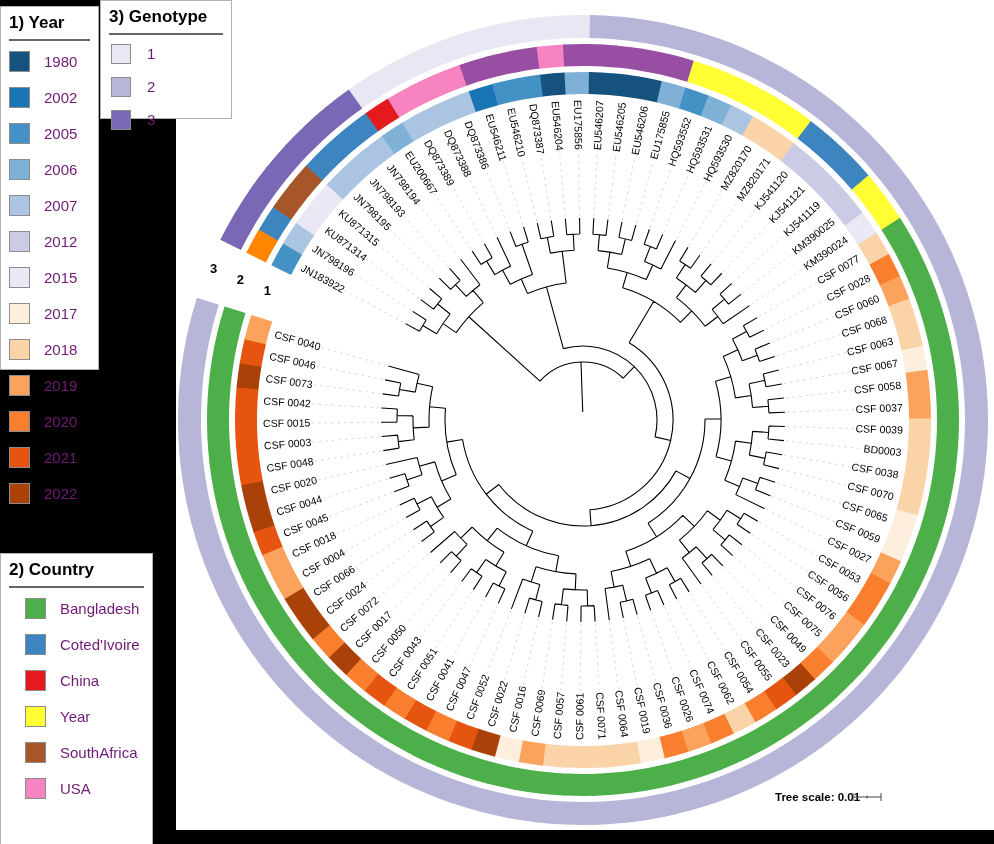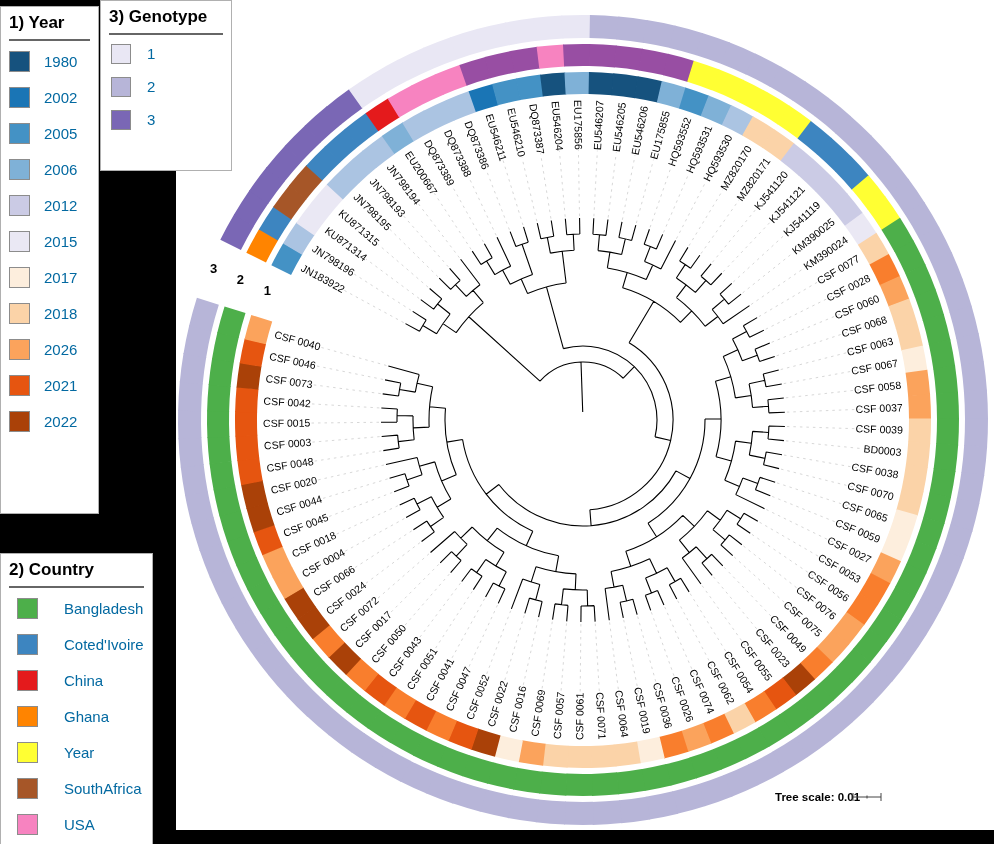--- a/index.html
+++ b/index.html
@@ -4,30 +4,30 @@
 <style>
   html,body{margin:0;padding:0;background:#000;}
   #stage{position:relative;width:994px;height:844px;background:#000;overflow:hidden;
          font-family:"Liberation Sans","DejaVu Sans",sans-serif;}
   #figure-svg{position:absolute;left:0;top:0;}
   .legend{position:absolute;background:#fff;z-index:5;box-sizing:border-box;}
   .legend h3{margin:4px 8px 2px 8px;padding:2px 0 6px 0;font-size:17px;font-weight:bold;
              color:#000;border-bottom:2px solid #666;}
   .lrow{display:flex;align-items:center;}
   .sw{flex:0 0 auto;border:1px solid #8c8c8c;box-sizing:border-box;}
-  .lbl{color:#0369a1;white-space:nowrap;}
-  #legend-year{left:0;top:6px;width:99px;height:508px;border:1px solid #b0b0b0;}
+  .lbl{color:#701a75;white-space:nowrap;}
+  #legend-year{left:0;top:6px;width:99px;height:364px;border:1px solid #b0b0b0;}
   #legend-year .lrow{height:36px;padding-left:8px;}
   #legend-year .sw{width:21px;height:21px;margin-right:14px;}
   #legend-year .lbl{font-size:15px;}
   #legend-country{left:0;top:553px;width:153px;height:318px;border:1px solid #b0b0b0;}
-  #legend-country .lrow{height:36px;padding-left:16px;gap:12px;}
+  #legend-country .lrow{height:36px;padding-left:24px;}
   #legend-country .sw{width:21px;height:21px;margin-right:14px;}
   #legend-country .lbl{font-size:15px;}
-  #legend-genotype{left:100px;top:0;width:132px;height:171px;border:1px solid #b0b0b0;}
+  #legend-genotype{left:100px;top:0;width:132px;height:119px;border:1px solid #b0b0b0;}
   #legend-genotype .lrow{height:33px;padding-left:10px;}
   #legend-genotype .sw{width:20px;height:20px;margin-right:16px;}
   #legend-genotype .lbl{font-size:15px;}
 </style>
 </head>
 <body>
 
 <div id="stage">
   <svg id="figure-svg" width="994" height="844" viewBox="0 0 994 844">
       <rect x="176" y="0" width="818" height="830" fill="#ffffff"></rect>
@@ -418,38 +418,46 @@
         </div>
         <div class="lrow">
           <span class="sw" style="background: rgb(68, 146, 197);"></span>
           <span class="lbl">2005</span>
         </div>
         <div class="lrow">
           <span class="sw" style="background: rgb(127, 177, 215);"></span>
           <span class="lbl">2006</span>
         </div>
         <div class="lrow">
+          <span class="sw" style="background: rgb(171, 196, 226);"></span>
+          <span class="lbl">2007</span>
+        </div>
+        <div class="lrow">
           <span class="sw" style="background: rgb(203, 203, 229);"></span>
           <span class="lbl">2012</span>
         </div>
         <div class="lrow">
           <span class="sw" style="background: rgb(234, 232, 244);"></span>
           <span class="lbl">2015</span>
         </div>
         <div class="lrow">
           <span class="sw" style="background: rgb(253, 238, 221);"></span>
           <span class="lbl">2017</span>
         </div>
         <div class="lrow">
           <span class="sw" style="background: rgb(251, 211, 168);"></span>
           <span class="lbl">2018</span>
         </div>
         <div class="lrow">
           <span class="sw" style="background: rgb(251, 163, 92);"></span>
-          <span class="lbl">2026</span>
+          <span class="lbl">2019</span>
+        </div>
+        <div class="lrow">
+          <span class="sw" style="background: rgb(249, 126, 45);"></span>
+          <span class="lbl">2020</span>
         </div>
         <div class="lrow">
           <span class="sw" style="background: rgb(230, 85, 16);"></span>
           <span class="lbl">2021</span>
         </div>
         <div class="lrow">
           <span class="sw" style="background: rgb(170, 65, 8);"></span>
           <span class="lbl">2022</span>
         </div>
       </div>
@@ -464,24 +472,20 @@
         </div>
         <div class="lrow">
           <span class="sw" style="background: rgb(61, 133, 192);"></span>
           <span class="lbl">Coted'Ivoire</span>
         </div>
         <div class="lrow">
           <span class="sw" style="background: rgb(228, 26, 28);"></span>
           <span class="lbl">China</span>
         </div>
         <div class="lrow">
-          <span class="sw" style="background: rgb(255, 132, 0);"></span>
-          <span class="lbl">Ghana</span>
-        </div>
-        <div class="lrow">
           <span class="sw" style="background: rgb(255, 255, 51);"></span>
           <span class="lbl">Year</span>
         </div>
         <div class="lrow">
           <span class="sw" style="background: rgb(166, 86, 40);"></span>
           <span class="lbl">SouthAfrica</span>
         </div>
         <div class="lrow">
           <span class="sw" style="background: rgb(247, 131, 192);"></span>
           <span class="lbl">USA</span>

